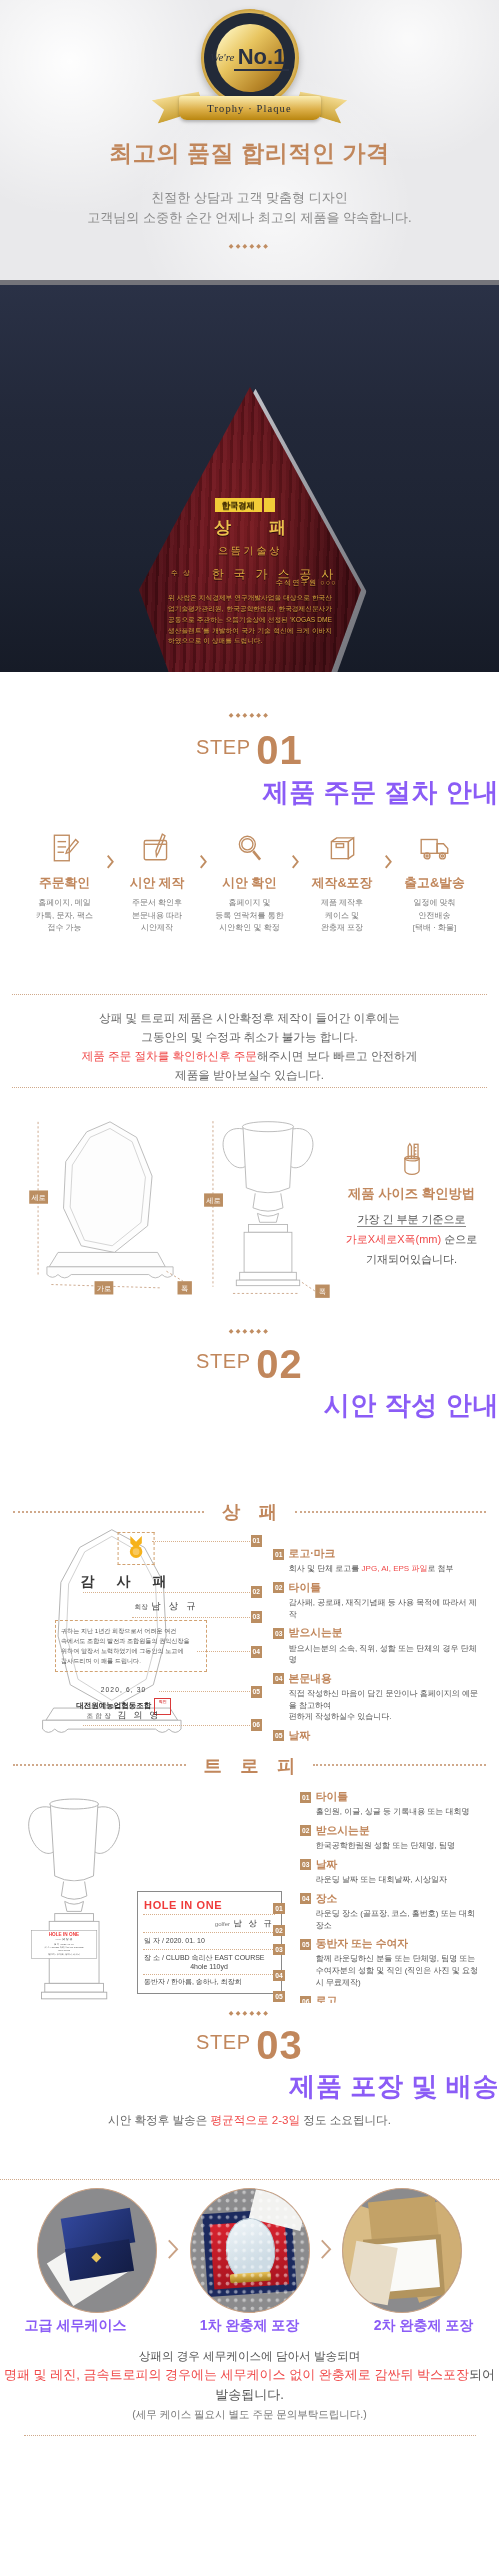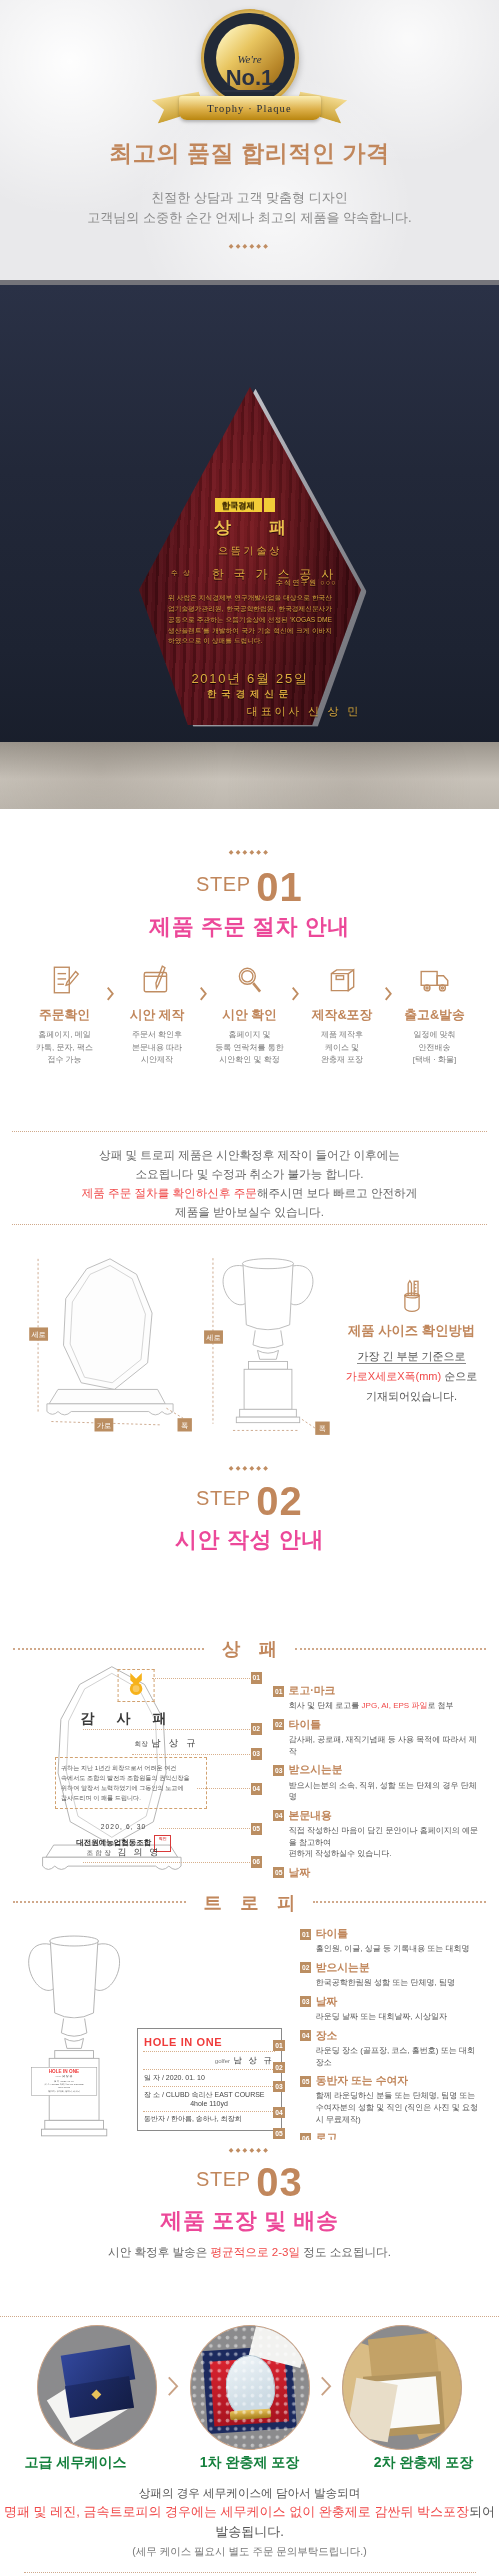--- a/index.html
+++ b/index.html
@@ -3,46 +3,46 @@
 <meta charset="utf-8">
 <style>
   html,body{margin:0;padding:0;}
   body{width:499px;background:#fff;font-family:"Liberation Sans","DejaVu Sans",sans-serif;color:#333;}
   .abs{position:absolute;}
   section{box-sizing:border-box;position:relative;overflow:hidden;}
   .diamonds{font-size:6.1px;letter-spacing:2.2px;color:#c08d62;text-align:center;}
   .step-head{text-align:center;color:#c1875c;}
   .step-word{font-size:20px;letter-spacing:0.6px;vertical-align:10px;margin-right:5.5px;}
   .step-num{font-size:40px;font-weight:bold;letter-spacing:1.1px;}
-  .sec-title{text-align:center;font-size:22px;font-weight:bold;color:#ec4899;letter-spacing:0.6px;}
+  .sec-title{text-align:right;font-size:26px;font-weight:bold;color:#8b5cf6;letter-spacing:0.6px;}
   .red{color:#f04a4a;}
   .dot-b{border-bottom:1.7px dotted #d0a98b;}
   
   .hero{height:280px;text-align:center;
     background:radial-gradient(circle at 14% 22%,rgba(255,255,255,.95),rgba(255,255,255,0) 32%),
                radial-gradient(circle at 82% 14%,rgba(255,255,255,.8),rgba(255,255,255,0) 26%),
                radial-gradient(circle at 55% 75%,rgba(255,255,255,.7),rgba(255,255,255,0) 40%),#e9e9eb;}
   .medal{width:98px;height:98px;border-radius:50%;margin:9px auto 0;position:relative;
     background:radial-gradient(circle,#f7e29a 55%,#c79932 72%,#8a5f14 100%);box-shadow:0 3.3px 7.8px rgba(0,0,0,.25);}
   .medal-ring{position:absolute;inset:3.9px;border-radius:50%;background:#222a38;}
-  .medal-core{position:absolute;inset:15px;border-radius:50%;background:linear-gradient(135deg,#fdf3bc 10%,#e8c560 40%,#b9882a 75%,#8a5f14);display:flex;flex-direction:column;align-items:center;justify-content:flex-end;}
+  .medal-core{position:absolute;inset:15px;border-radius:50%;background:linear-gradient(135deg,#fdf3bc 10%,#e8c560 40%,#b9882a 75%,#8a5f14);display:flex;flex-direction:row;align-items:center;justify-content:center;}
   .medal-top{font-family:"Liberation Serif",serif;font-style:italic;font-size:11px;color:#2a3142;margin-bottom:1.1px;}
   .medal-no1{font-size:22px;font-weight:bold;color:#2a3142;border-bottom:2.2px solid #2a3142;line-height:1.05;padding:0 3.3px 1.1px;}
   .ribbon{position:relative;width:200px;height:33px;margin:-16.6px auto 0;}
   .ribbon .wing{position:absolute;top:3.3px;width:48px;height:24.4px;background:linear-gradient(#f4dc92,#caa033);}
   .ribbon .wl{left:4.4px;transform:rotate(-14deg);clip-path:polygon(0 0,100% 14%,100% 86%,0 100%,20% 50%);}
   .ribbon .wr{right:4.4px;transform:rotate(14deg);clip-path:polygon(100% 0,0 14%,0 86%,100% 100%,80% 50%);}
   .ribbon .mid{position:absolute;left:29px;right:29px;top:5.5px;height:24.4px;border-radius:3.3px 3.3px 7.8px 7.8px;
     background:linear-gradient(#fbeeb4,#ddb04a 55%,#b9860f);display:flex;align-items:center;justify-content:center;
     font-family:"Liberation Serif",serif;font-size:10.5px;letter-spacing:1.1px;color:#232b3a;box-shadow:0 1.7px 3.3px rgba(0,0,0,.25);}
   .hero-title{margin-top:14.4px;font-size:23px;font-weight:bold;color:#c1875c;letter-spacing:0.6px;}
   .hero-sub{margin-top:19px;font-size:13px;color:#8a8a8a;line-height:1.55;}
   .hero .diamonds{margin-top:14.4px;}
   
-  .photo{height:529px;background:linear-gradient(180deg,#74747a 0,#74747a 5px,#2a3146 5px,#222839 36%,#1d2332 70%,#161b27 100%);}
+  .photo{height:392px;background:linear-gradient(180deg,#74747a 0,#74747a 5px,#2a3146 5px,#222839 36%,#1d2332 70%,#161b27 100%);}
   .floor{left:0;right:0;top:462px;bottom:0;background:linear-gradient(#9b958c,#c8c2b9 55%,#bdb7ae);}
   .floor-tex{left:0;right:0;top:462px;bottom:0;opacity:.5;
     background:radial-gradient(circle at 20% 40%,rgba(120,110,100,.35),transparent 30%),radial-gradient(circle at 70% 70%,rgba(110,100,92,.3),transparent 35%);}
   .plaque{left:139px;top:107px;width:222px;height:338px;}
   .kite{clip-path:polygon(50% 0,100% 60%,78% 100%,22% 100%,0 60%);}
   .bevel{inset:0;transform:translate(5.5px,1.7px);background:linear-gradient(115deg,#ececef 0%,#a9aab1 45%,#66676e 100%);}
   .face{inset:0;background:
     radial-gradient(ellipse at 50% 42%,rgba(205,55,55,.28),rgba(0,0,0,0) 62%),
     linear-gradient(100deg,rgba(0,0,0,.4),rgba(0,0,0,0) 32%,rgba(0,0,0,.28) 75%),
     repeating-linear-gradient(92deg,#5d141d 0 3.3px,#4b0e15 3.3px 6.1px,#671a23 6.1px 10px);}
@@ -129,21 +129,21 @@
   
   .s3h{height:177px;border-bottom:1.7px dotted #d0a98b;}
   .s3h .diamonds{margin-top:5.5px;}
   .s3h .step-head{margin-top:7.8px;}
   .s3h .sec-title{margin-top:1.1px;}
   .s3-sub{margin-top:9px;text-align:center;font-size:11.6px;color:#666;}
   .pack{height:261px;}
   .pack-row{display:flex;justify-content:center;align-items:center;gap:9px;margin-top:7.8px;}
   .oval{flex:none;width:118px;height:123px;border-radius:50%;background:#8b8b8d;border:1.1px solid #c9a285;position:relative;overflow:hidden;}
   .cap-row{display:flex;justify-content:center;gap:41px;margin-top:4.4px;}
-  .cap{width:133px;text-align:center;font-size:14px;font-weight:bold;color:#15803d;}
+  .cap{width:133px;text-align:center;font-size:14px;font-weight:bold;color:#8b5cf6;}
   .pack-foot{margin-top:11px;text-align:center;color:#555;}
   .pf1{font-size:11.6px;line-height:19px;}
   .pf2{font-size:13px;line-height:20px;}
   .pf3{font-size:10.5px;color:#777;line-height:18px;}
   .pack .dot-b{width:452px;margin:12.2px auto 0;}
   
   .o1-paper{left:16.6px;top:53px;width:67px;height:50px;background:#f4f4f2;transform:rotate(-32deg);}
   .o1-lid{left:24.4px;top:24.4px;width:70px;height:35px;background:linear-gradient(135deg,#32479c,#1b2a63);transform:rotate(-9deg);}
   .o1-body{left:29px;top:55px;width:65px;height:32px;background:linear-gradient(135deg,#202f6e,#131d45);transform:rotate(-9deg);}
   .o1-clasp{left:55px;top:65px;width:6.7px;height:6.7px;background:#e8c35a;transform:rotate(45deg);}
@@ -298,21 +298,21 @@
         <div>일정에 맞춰</div>
         <div>안전배송</div>
         <div>[택배 · 화물]</div>
       </div>
     </div>
   </div>
 </section>
 
 <section class="notice">
   <div>상패 및 트로피 제품은 시안확정후 제작이 들어간 이후에는</div>
-  <div>소요됩니다 및 수정과 취소가 불가능 합니다.</div>
+  <div>그동안의 및 수정과 취소가 불가능 합니다.</div>
   <div><span class="red">제품 주문 절차를 확인하신후 주문</span><span>해주시면 보다 빠르고 안전하게</span></div>
   <div>제품을 받아보실수 있습니다.</div>
 </section>
 
 <section class="size-guide">
   <svg class="abs sgsvg" style="left:27px;top:27px;" width="166" height="183" viewBox="0 0 300 330">
     <g fill="#fdfdfd" stroke="#b5b5b5" stroke-width="1.6">
       <polygon points="150,12 198,40 226,110 218,200 158,248 98,236 66,168 70,84 108,30"></polygon>
       <polygon points="150,24 190,48 214,112 206,194 154,236 104,226 78,166 82,90 114,40" stroke-width="1"></polygon>
       <polygon points="56,248 236,248 250,274 40,274"></polygon>

